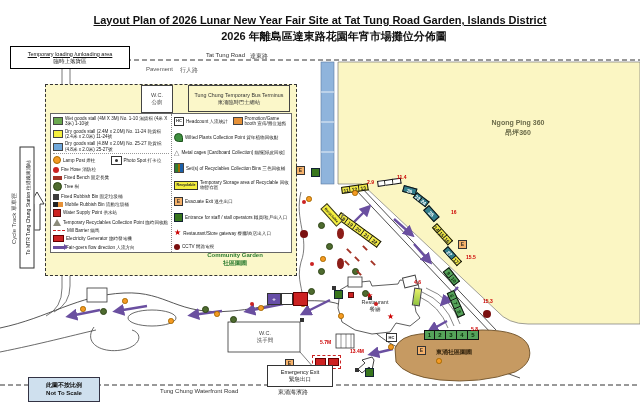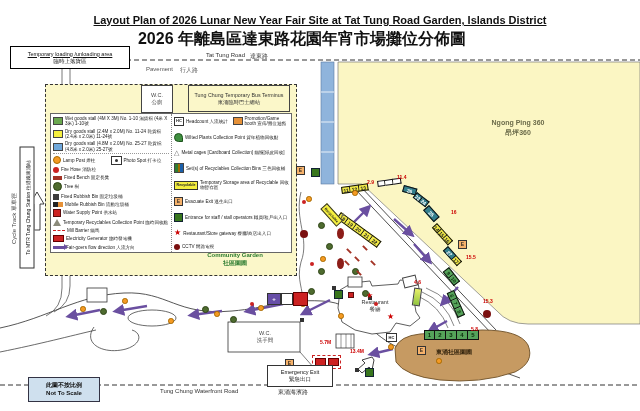--- a/index.html
+++ b/index.html
@@ -2,21 +2,21 @@
 <html><head>
 <meta charset="utf-8">
 <style>
   html,body{margin:0;padding:0;background:#e8e8e8;}
   #stage{position:relative;width:640px;height:411px;background:#fff;overflow:hidden;
          font-family:"Liberation Sans","DejaVu Sans",sans-serif;color:#111;}
   .abs{position:absolute;}
   .ctr{text-align:center;}
   
   #title-en{left:0;top:14px;width:640px;font-size:11px;font-weight:bold;text-decoration:underline;}
-  #title-zh{left:0;top:29px;width:604px;font-size:16px;font-weight:bold;}
+  #title-zh{left:0;top:29px;width:604px;font-size:11px;font-weight:bold;padding-left:32px;}
   
   #loading-box{left:10px;top:46px;width:118px;height:21px;border:1.5px solid #000;background:#fff;
                display:flex;flex-direction:column;justify-content:center;font-size:5.5px;line-height:1.25;}
   #loading-box .u{text-decoration:underline;}
   .roadlab{font-size:6px;color:#333;}
   #lab-ttr-en{left:206px;top:52px;} #lab-ttr-zh{left:250px;top:52px;}
   #lab-pav-en{left:146px;top:66px;color:#555;} #lab-pav-zh{left:180px;top:66px;color:#555;}
   #lab-wf-en{left:160px;top:388px;} #lab-wf-zh{left:278px;top:388px;}
   
   #cycle-lab{left:-36px;top:214px;width:100px;transform:rotate(-90deg);font-size:6px;color:#444;text-align:center;}

